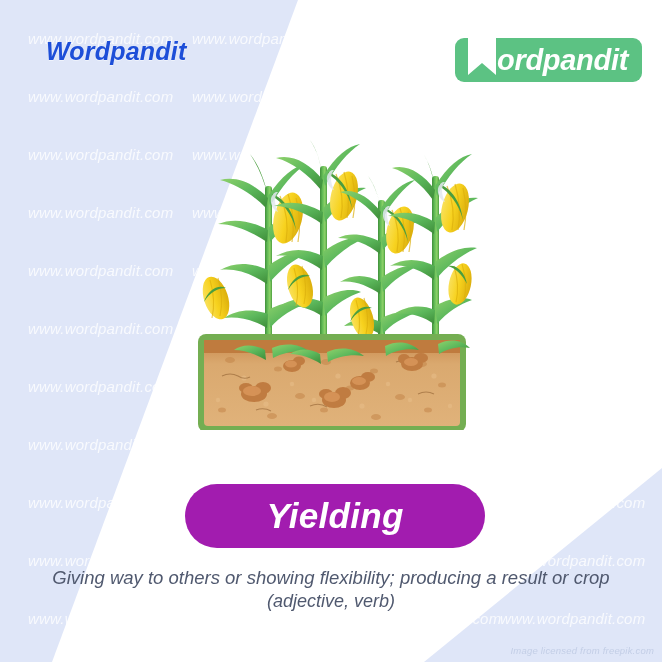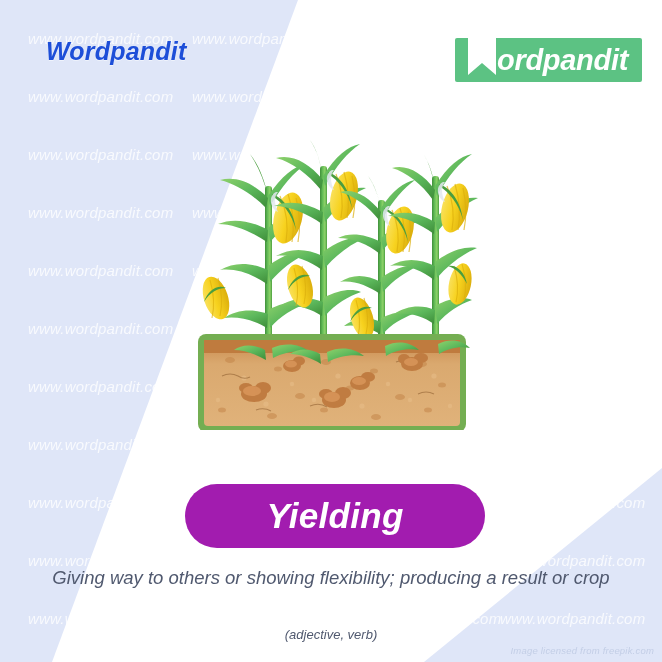--- a/index.html
+++ b/index.html
@@ -42,21 +42,21 @@
   }
   .header .sub{
     font-size:19px;font-weight:700;color:#5d6880;
     letter-spacing:.1px;margin-top:3px;margin-left:-6px;
   }
 
   
   .logo{position:absolute;left:455px;top:38px;}
   .logo-box{
     position:relative;
-    background:#5cc283;border-radius:2px;
+    background:#5cc283;border-radius:9px;
     height:44px;min-width:186px;
     display:flex;align-items:center;
   }
   .logo-word{
     color:#ffffff;font-size:29px;font-weight:700;
     letter-spacing:-.3px;line-height:1;
     margin-left:42px;padding-right:14px;
   }
   .logo-bookmark{
     position:absolute;left:13px;top:-11px;
@@ -77,21 +77,21 @@
   .word-banner .word{
     color:#ffffff;font-size:35px;font-weight:700;letter-spacing:.3px;
   }
 
   
   .definition{
     position:absolute;left:0;top:566px;width:662px;
     text-align:center;color:#50596f;
     font-size:18.5px;font-weight:400;line-height:1.32;
   }
-  .definition .pos{display:block;font-size:13px;margin-top:36px;}
+  .definition .pos{display:block;font-size:18px;}
 
   
   .credit{
     position:absolute;right:8px;bottom:6px;
     font-size:9.5px;color:#c3cee6;letter-spacing:.2px;
   }
 </style>
 </head>
 <body>
 

